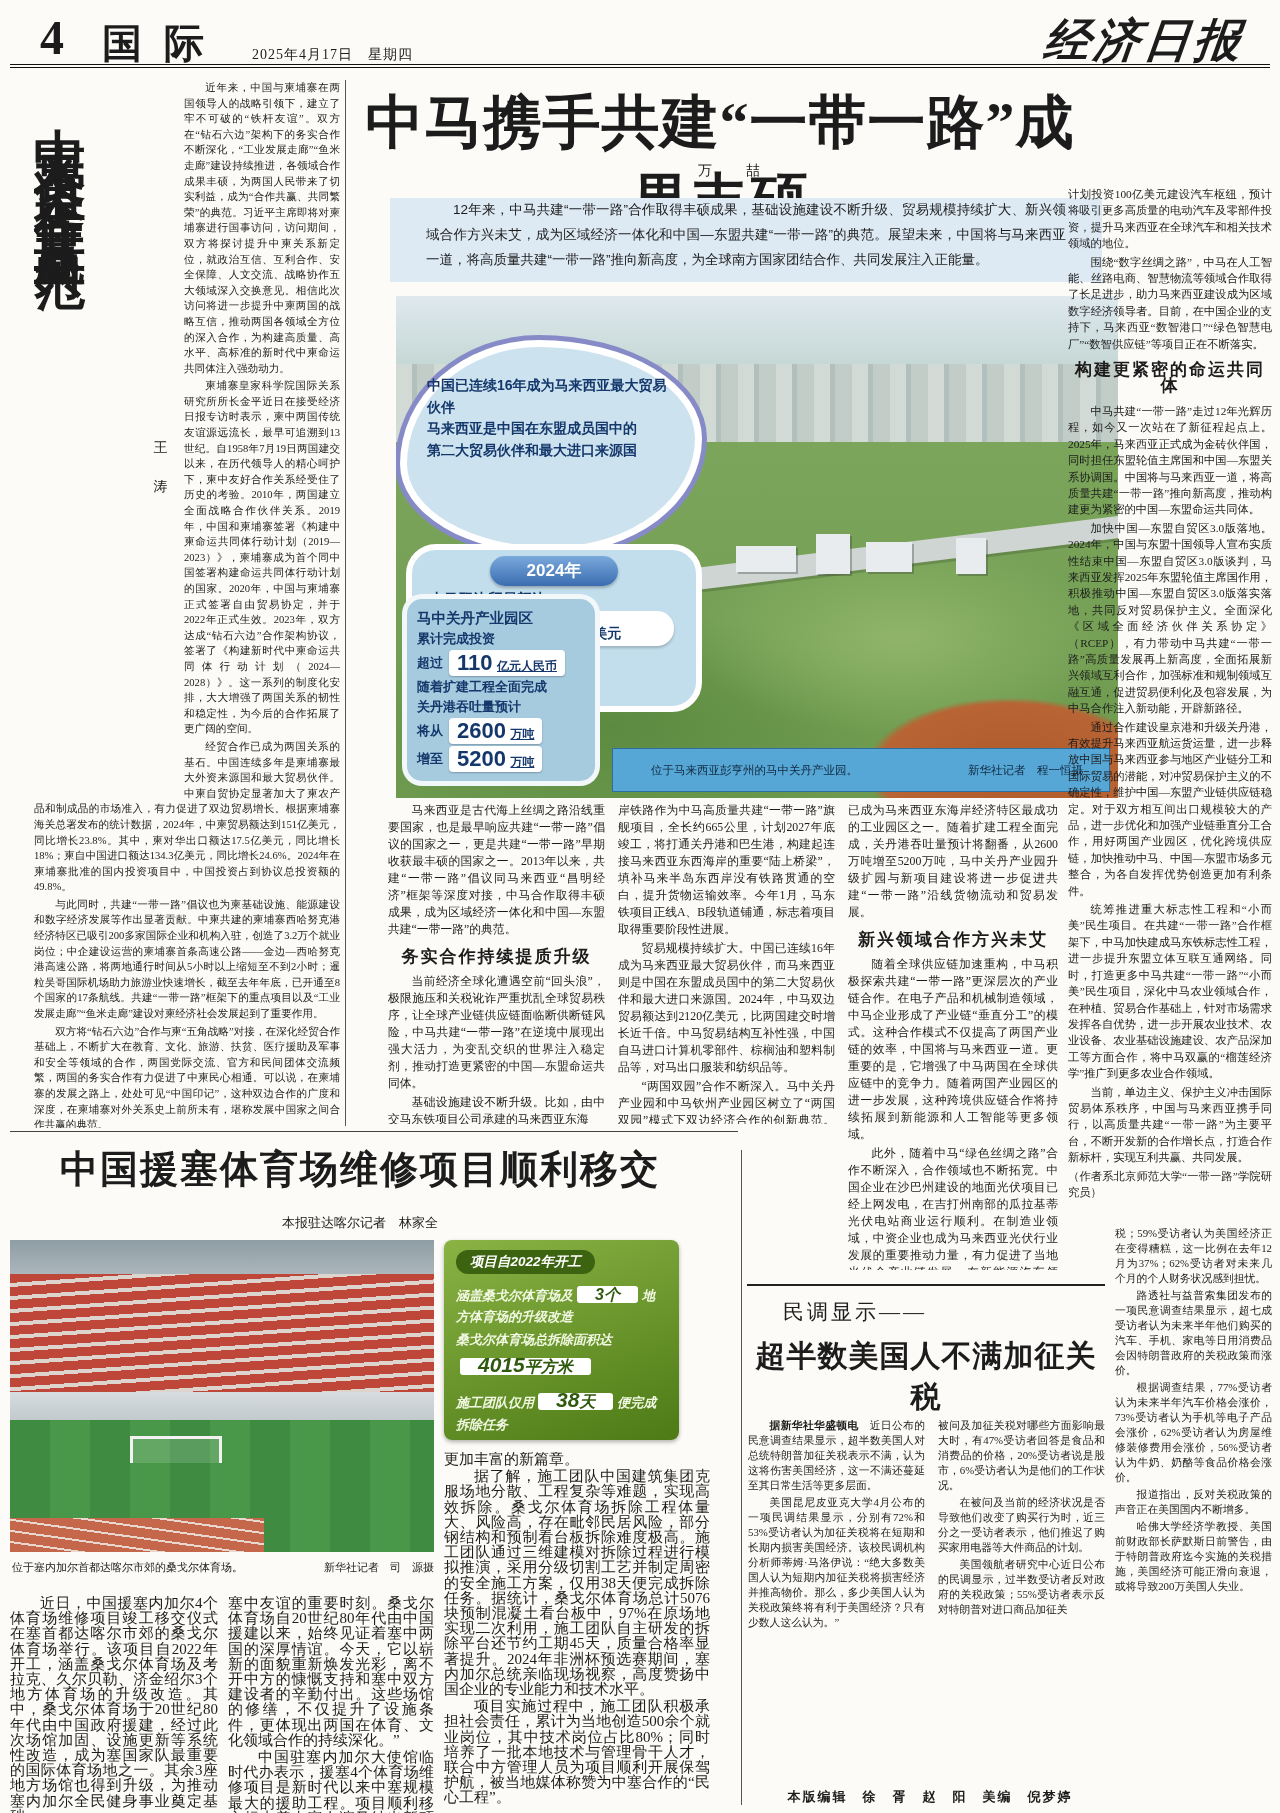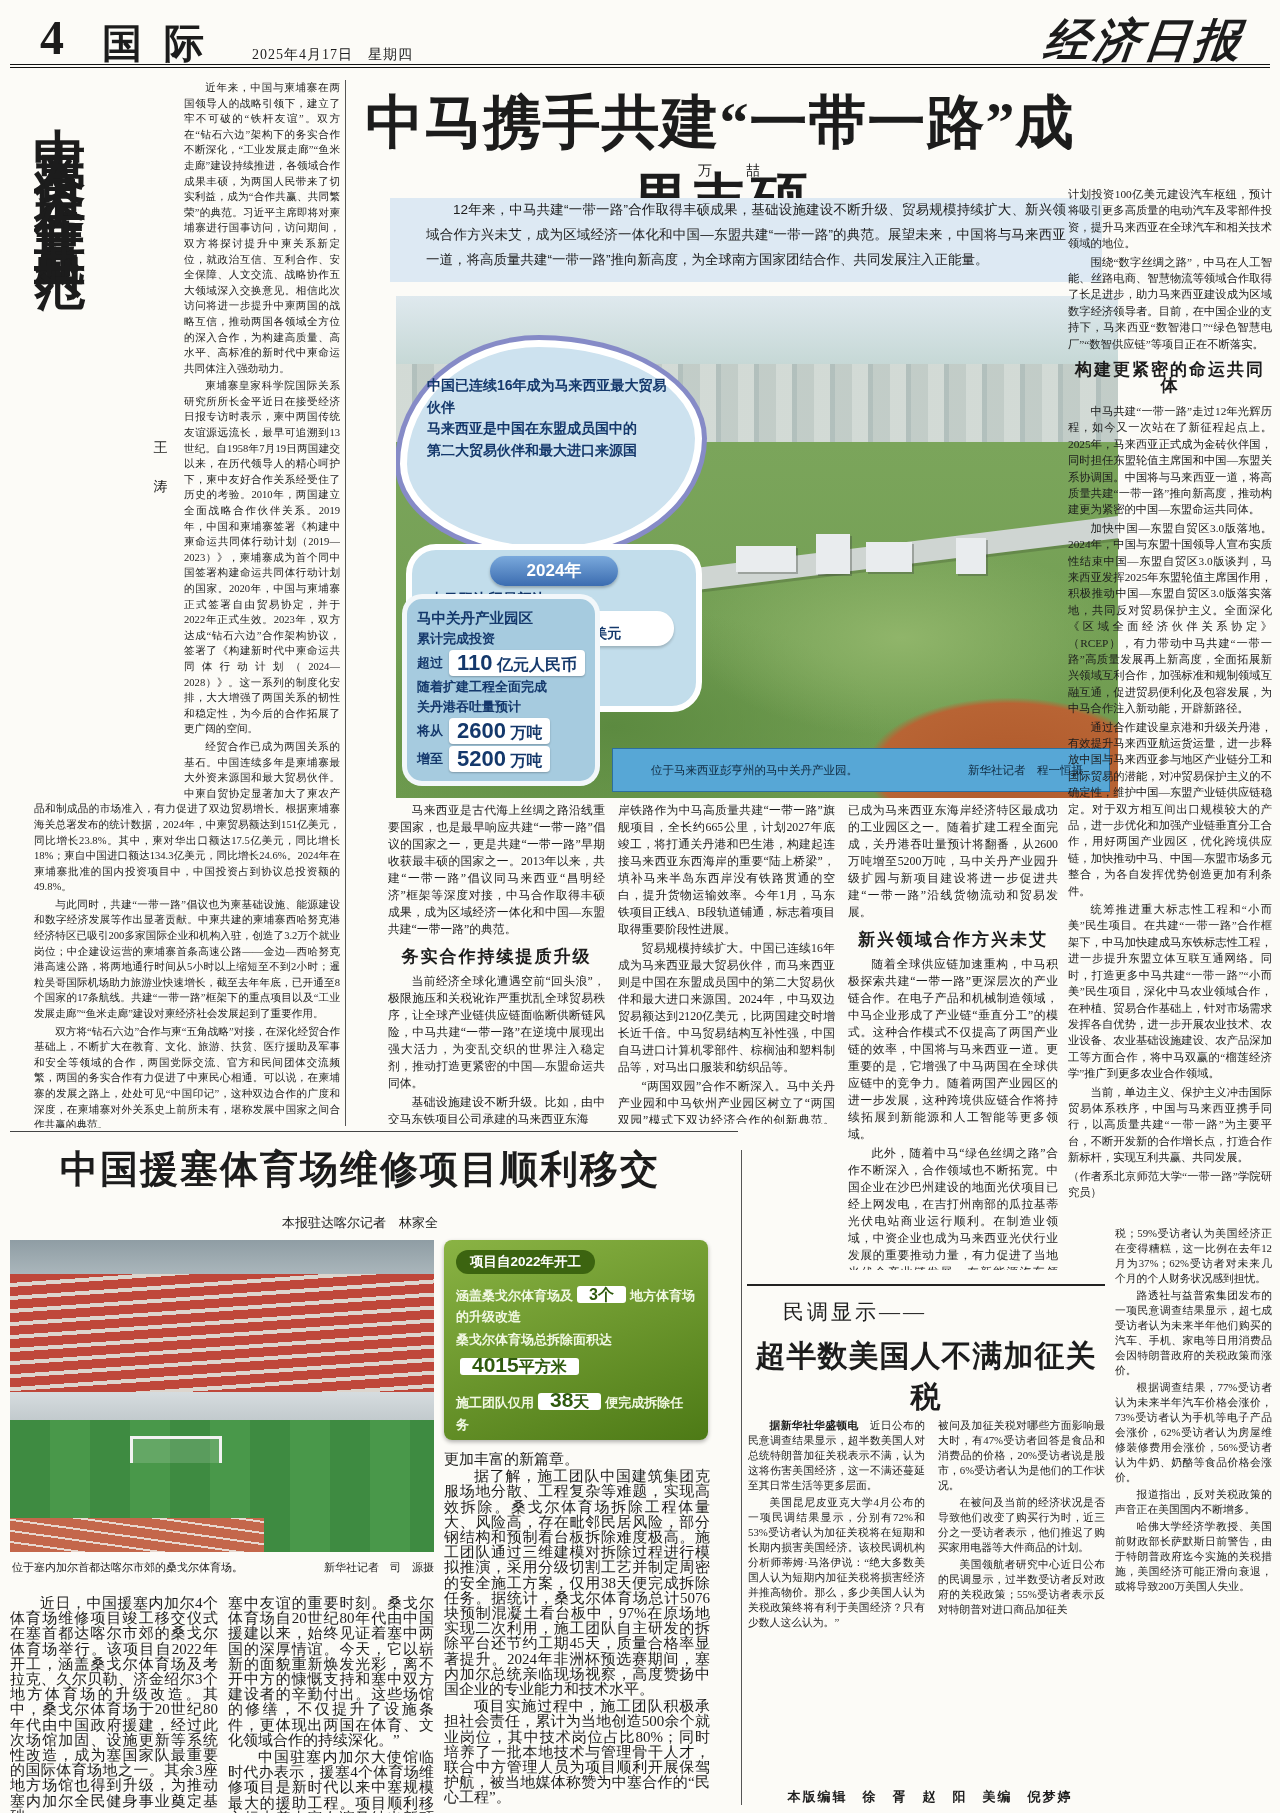--- a/index.html
+++ b/index.html
@@ -82,21 +82,21 @@
   .ig-pill .unit{font-size:14px;font-weight:700;color:#14386b;font-family:"Liberation Sans",sans-serif;}
   .ig-park{position:absolute;left:6px;top:298px;width:198px;height:192px;background:#a6cbdf;
            border:5px solid rgba(255,255,255,.85);border-radius:20px;box-sizing:border-box;
            padding:8px 10px;font-family:"Liberation Sans",sans-serif;}
   .ig-park .line{color:#14386b;font-weight:700;font-size:13px;margin:2px 0;}
   .ig-row{display:flex;align-items:center;margin:2px 0;}
   .ig-row .pre{color:#14386b;font-weight:700;font-size:13px;margin-right:6px;white-space:nowrap;}
   .ig-box{background:#fff;border-radius:4px;padding:0 8px;box-shadow:0 1px 2px rgba(0,0,0,.25);
           white-space:nowrap;}
   .ig-box .num{font-size:22px;font-weight:900;color:#14386b;}
-  .ig-box .unit{font-size:16px;font-weight:700;color:#14386b;}
+  .ig-box .unit{font-size:12px;font-weight:700;color:#14386b;text-decoration:underline;}
   .ig-caption{position:absolute;left:216px;right:8px;top:452px;height:42px;background:#57a7d6;
               border:1px solid #2c6f9f;display:flex;align-items:center;justify-content:space-between;
               padding:0 26px 0 38px;font-size:11.5px;color:#102a40;}
 
   
   .stadium{left:10px;top:1140px;width:730px;height:673px;}
   .stadium-headline{position:absolute;left:0;top:4px;width:700px;text-align:center;
                     font-size:38px;font-weight:900;letter-spacing:2px;}
   .stadium-byline{position:absolute;left:0;top:74px;width:700px;text-align:center;font-size:13px;}
   .stadium-photo{position:absolute;left:0;top:100px;width:424px;height:312px;overflow:hidden;
@@ -107,27 +107,27 @@
   .s-wall{position:absolute;left:0;top:152px;right:0;height:28px;
           background:linear-gradient(180deg,#d6dcdf,#c2cacd);border-bottom:3px solid #28527e;}
   .s-pitch{position:absolute;left:0;top:180px;right:0;bottom:0;
            background:repeating-linear-gradient(90deg,#3e8b41 0 40px,#49984a 40px 80px);}
   .s-goal{position:absolute;left:120px;top:196px;width:86px;height:24px;border:3px solid #f2f2f2;
           border-bottom:none;background:rgba(255,255,255,.15);}
   .s-track{position:absolute;left:0;bottom:0;width:60%;height:34px;
            background:repeating-linear-gradient(8deg,#c4674b 0 9px,#e8d8cf 9px 11px);}
   .stadium-caption{position:absolute;left:2px;top:420px;width:422px;display:flex;
                    justify-content:space-between;font-size:11px;color:#222;}
-  .green-box{position:absolute;left:434px;top:100px;width:264px;height:200px;box-sizing:border-box;
+  .green-box{position:absolute;left:434px;top:100px;width:235px;height:200px;box-sizing:border-box;
              background:linear-gradient(160deg,#8ab344,#4d7a16);border-radius:8px;padding:10px 12px;
-             font-family:"Liberation Sans",sans-serif;box-shadow:0 2px 4px rgba(0,0,0,.3);}
+             font-family:"Liberation Sans",sans-serif;box-shadow:0 2px 4px rgba(0,0,0,.3);font-style:italic;}
   .g-pill{display:inline-block;background:#3c6410;color:#fff;font-weight:700;font-size:13.5px;
           border-radius:12px;padding:3px 14px;margin-bottom:6px;}
   .g-line{color:#f1f8e2;font-weight:700;font-size:13px;line-height:1.5;margin:3px 0;}
-  .g-val{background:#fff;color:#2f5a0e;font-weight:900;border-radius:3px;padding:0 12px;margin:8px 4px;
+  .g-val{background:#fff;color:#2f5a0e;font-weight:900;border-radius:3px;padding:0 18px;margin:8px 4px;
          font-size:16px;white-space:nowrap;}
   .g-val .big{font-size:21px;}
   .stad-col{position:absolute;font-size:15px;line-height:15.2px;overflow:hidden;}
   .stad-c3{left:434px;top:312px;width:266px;height:360px;}
   .stad-c1{left:0px;top:456px;width:208px;height:217px;}
   .stad-c2{left:218px;top:456px;width:206px;height:217px;}
 
   
   .poll{left:745px;top:1140px;width:527px;height:673px;}
   .poll-rule{position:absolute;left:2px;top:144px;width:358px;height:2px;background:#222;}

